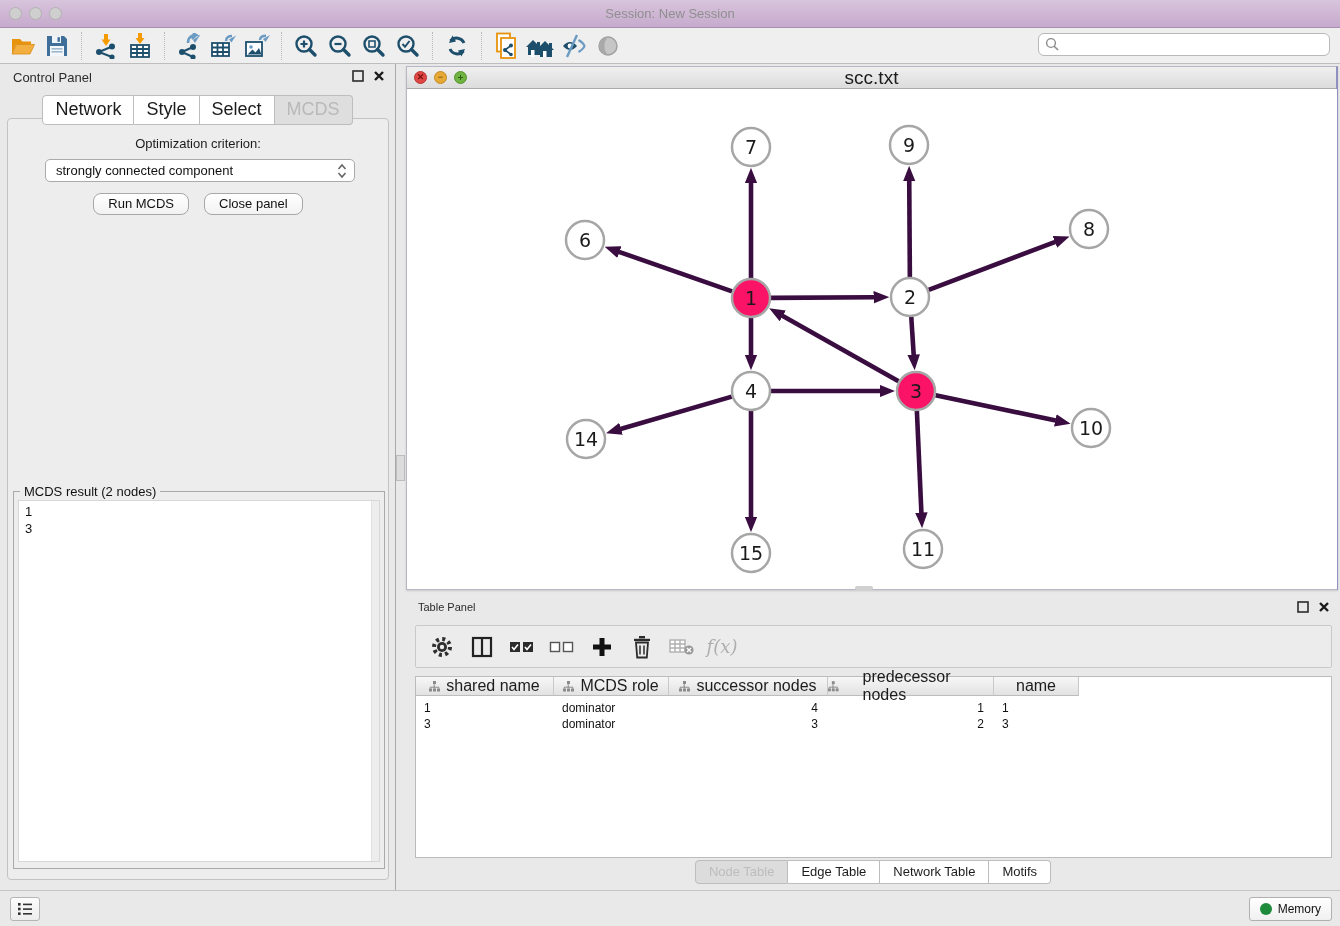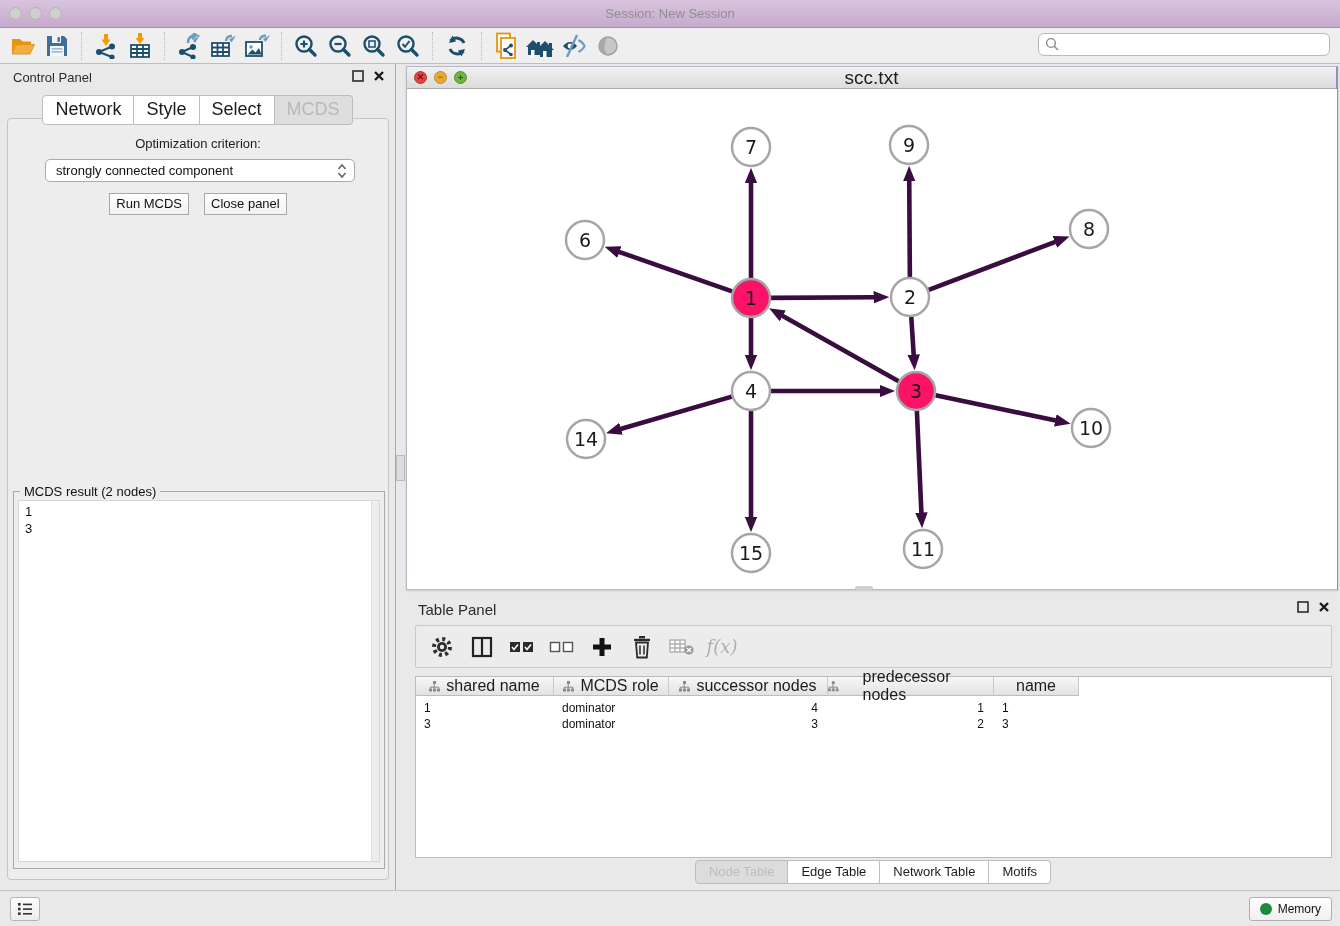--- a/index.html
+++ b/index.html
@@ -34,22 +34,22 @@
   .cp-tab:first-child { border-left:1px solid #bdbdbd; border-radius:4px 0 0 4px; }
   .cp-tab:last-child { border-radius:0 4px 4px 0; }
   .cp-tab.active { background:#dedede; color:#b9b9b9; }
   #cp-content { position:absolute; left:7px; top:54px; width:382px; height:762px; background:#ededed;
     border:1px solid #c3c3c3; border-radius:4px; }
   #opt-label { position:absolute; left:0; top:17px; width:100%; text-align:center; font-size:13px; color:#1c1c1c; }
   #opt-select { position:absolute; left:37px; top:40px; width:310px; height:23px; background:#fff;
     border:1px solid #ababab; border-radius:5px; font-size:13px; color:#111; line-height:21px; padding-left:10px; }
   #opt-select .stepper { position:absolute; right:7px; top:3px; }
   .cp-btn-row { position:absolute; left:0; top:74px; width:100%; display:flex; justify-content:center; gap:15px; }
-  .push-btn { background:linear-gradient(#ffffff,#f2f2f2); border:1px solid #a8a8a8; border-radius:0;
-    font-size:13px; color:#111; padding:2px 6px 3px; height:22px; }
+  .push-btn { background:linear-gradient(#ffffff,#f2f2f2); border:1px solid #a8a8a8; border-radius:8px;
+    font-size:13px; color:#111; padding:2px 14px 3px; height:22px; }
   #mcds-group { position:absolute; left:5px; top:372px; width:372px; height:378px;
     border:1px solid #a9a9a9; }
   #mcds-group .legend { position:absolute; left:6px; top:-8px; background:#ededed; padding:0 4px; font-size:13px; color:#111; }
   #mcds-list { position:absolute; left:4px; top:8px; right:4px; bottom:6px; background:#fff; border:1px solid #d7d7d7;
     font-size:13px; color:#111; padding:2px 0 0 6px; line-height:17px; }
   #mcds-list .scroll-track { position:absolute; right:0; top:0; width:8px; height:100%; background:#ededed; border-left:1px solid #e0e0e0; }
 
   
   #split-grip { left:396px; top:455px; width:9px; height:26px; background:#dcdcdc; border:1px solid #bdbdbd; }
 
@@ -63,21 +63,21 @@
     font-size:9px; font-weight:bold; line-height:1; }
   #nw-titlebar .dots { position:absolute; left:7px; top:4px; display:flex; gap:7px; }
   .dot-close { background:#df4744; border:1px solid #b93330; color:#7a100e; }
   .dot-min { background:#e6a935; border:1px solid #c28a21; color:#8a5d0a; }
   .dot-max { background:#6fb442; border:1px solid #579230; color:#2c5e0e; }
   #graph-canvas { position:absolute; left:0; top:22px; width:930px; height:500px; background:#fff; }
   #nw-grip { position:absolute; left:448px; bottom:-1px; width:18px; height:4px; background:#d0d0d0; border-radius:2px; }
 
   
   #table-panel { left:406px; top:596px; width:934px; height:292px; background:#e9e9e9; }
-  #tp-header-title { position:absolute; left:12px; top:5px; font-size:15px; color:#2b2b2b; }
+  #tp-header-title { position:absolute; left:12px; top:5px; font-size:11px; color:#2b2b2b; }
   #tp-toolbar { position:absolute; left:9px; top:29px; width:917px; height:43px; background:#ececec;
     border:1px solid #c9c9c9; border-radius:2px; display:flex; align-items:center; padding-left:8px; gap:4px; }
   #tp-toolbar .tb-icon { width:36px; }
   .fx-label { font-family:"DejaVu Serif", serif; font-style:italic; font-size:18px; color:#aeaeae; }
   #tp-table { position:absolute; left:9px; top:80px; width:917px; height:182px; background:#fff; border:1px solid #bcbcbc; }
   #tp-thead { display:flex; height:19px; }
   .th { background:linear-gradient(#f7f7f7,#e2e2e2); border-right:1px solid #c9c9c9; border-bottom:1px solid #bdbdbd;
     display:flex; align-items:center; justify-content:center; gap:6px; font-size:16px; color:#1c1c1c; }
   .tr { display:flex; height:16px; align-items:center; }
   .td { font-size:12px; color:#111; overflow:hidden; white-space:nowrap; }

